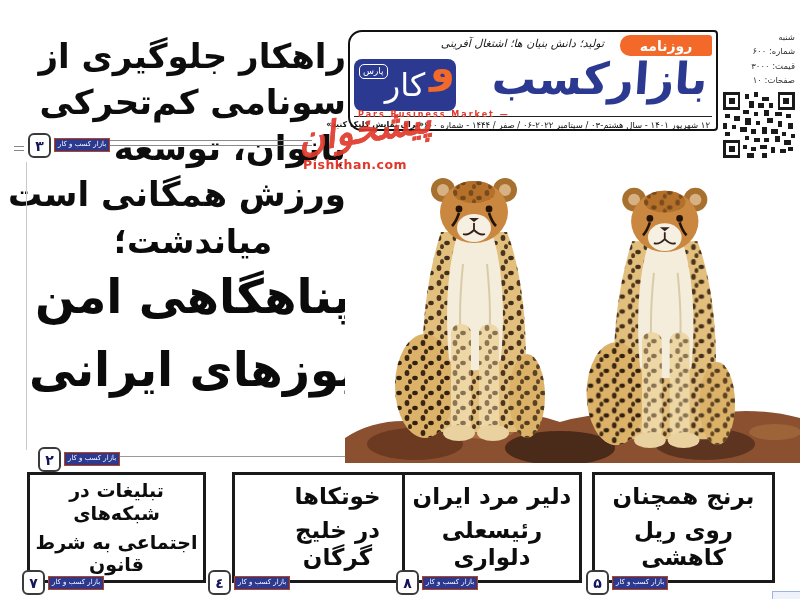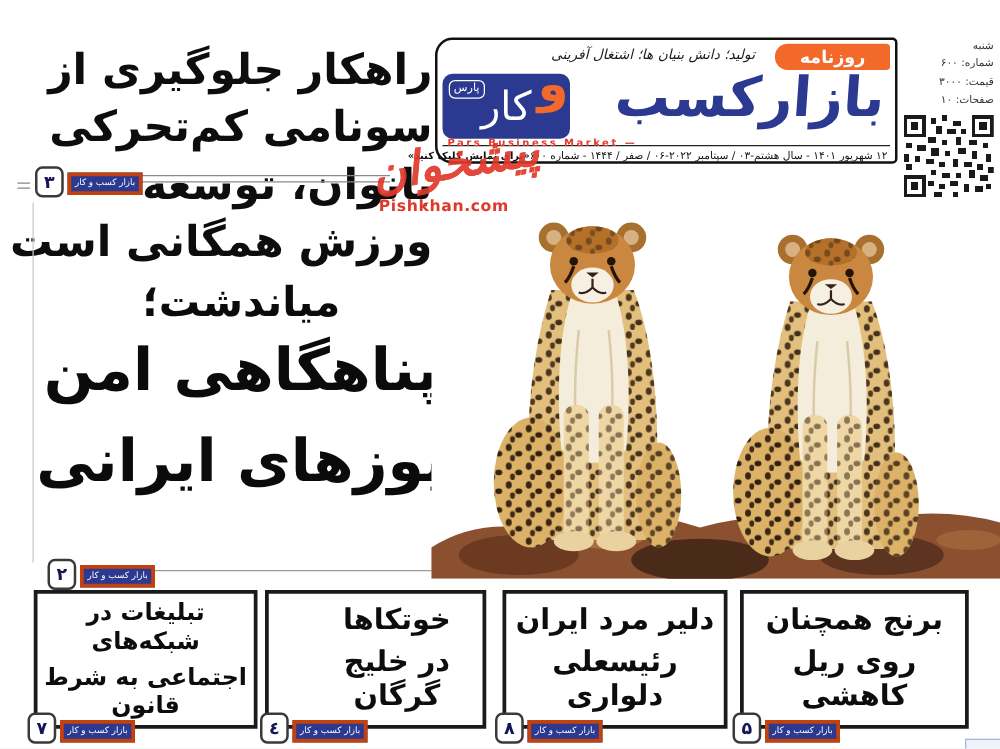--- a/index.html
+++ b/index.html
@@ -22,21 +22,21 @@
   
   .hairline { position:absolute; height:1px; background:#9a9a9a; }
   .hairline2 { position:absolute; height:1px; background:#8a8a8a; }
   .tab-num {
     position:absolute; width:23px; height:25px; background:#fff;
     border:2px solid #3a3a3a; border-radius:6px;
     display:flex; align-items:center; justify-content:center;
     font-size:14px; font-weight:bold; color:#14145a; z-index:5;
   }
   .tab-label {
-    position:absolute; background:#2b3990; border:3px solid #c2410c;
+    position:absolute; background:#2b3990; border:1px solid #c2410c;
     color:#ffffff; font-size:7px; line-height:1; padding:2px 3px 3px;
     white-space:nowrap; z-index:5; direction:rtl;
   }
   .dash-marks { position:absolute; left:14px; top:143px; width:10px; }
   .dash-marks i { display:block; height:1px; background:#888; margin:3px 0; }
 
   
   .masthead {
     position:absolute; left:348px; top:30px; width:370px; height:101px;
     border:2px solid #111; border-radius:14px 4px 4px 14px; background:#fff;
@@ -304,21 +304,21 @@
     <use href="#cheetah" x="252" y="24" transform="scale(0.99)"></use>
   </svg>
 
   <div class="story-box" style="left:27px; width:179px; font-size:19px;">
     <div class="l">تبلیغات در شبکه‌های</div>
     <div class="l">اجتماعی به شرط قانون</div>
   </div>
   <div class="tab-num" style="left:22px; top:570px;">۷</div>
   <div class="tab-label" style="left:48px; top:576px;">بازار کسب و کار</div>
 
-  <div class="story-box" style="left:212px; width:177px; font-size:23px;padding-left:34px;">
+  <div class="story-box" style="left:232px; width:177px; font-size:23px;padding-left:34px;">
     <div class="l">خوتکاها</div>
     <div class="l">در خلیج گرگان</div>
   </div>
   <div class="tab-num" style="left:208px; top:570px;">٤</div>
   <div class="tab-label" style="left:234px; top:576px;">بازار کسب و کار</div>
 
   <div class="story-box" style="left:402px; width:180px; font-size:23px;">
     <div class="l">دلیر مرد ایران</div>
     <div class="l">رئیسعلی دلواری</div>
   </div>

